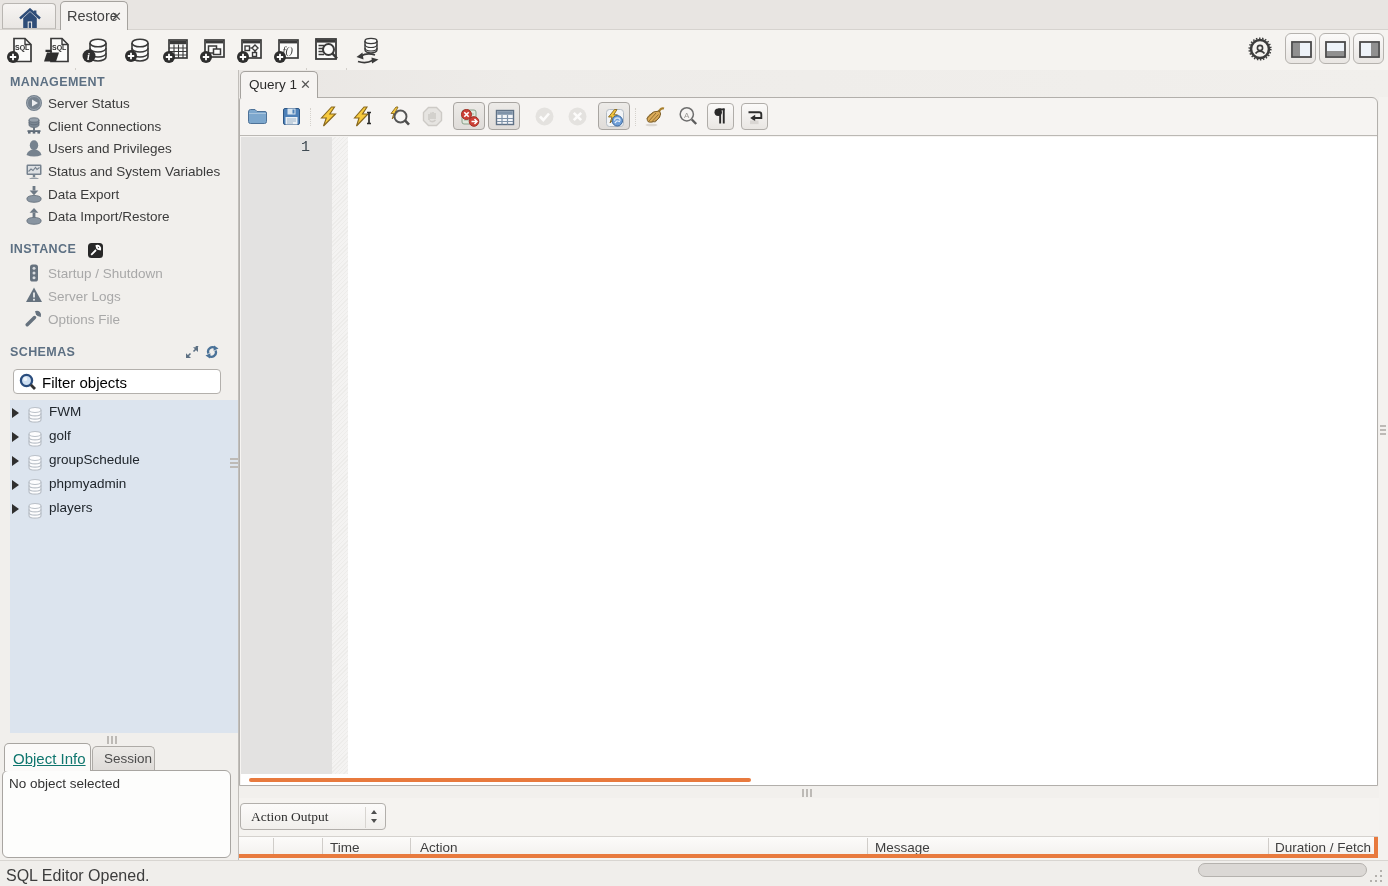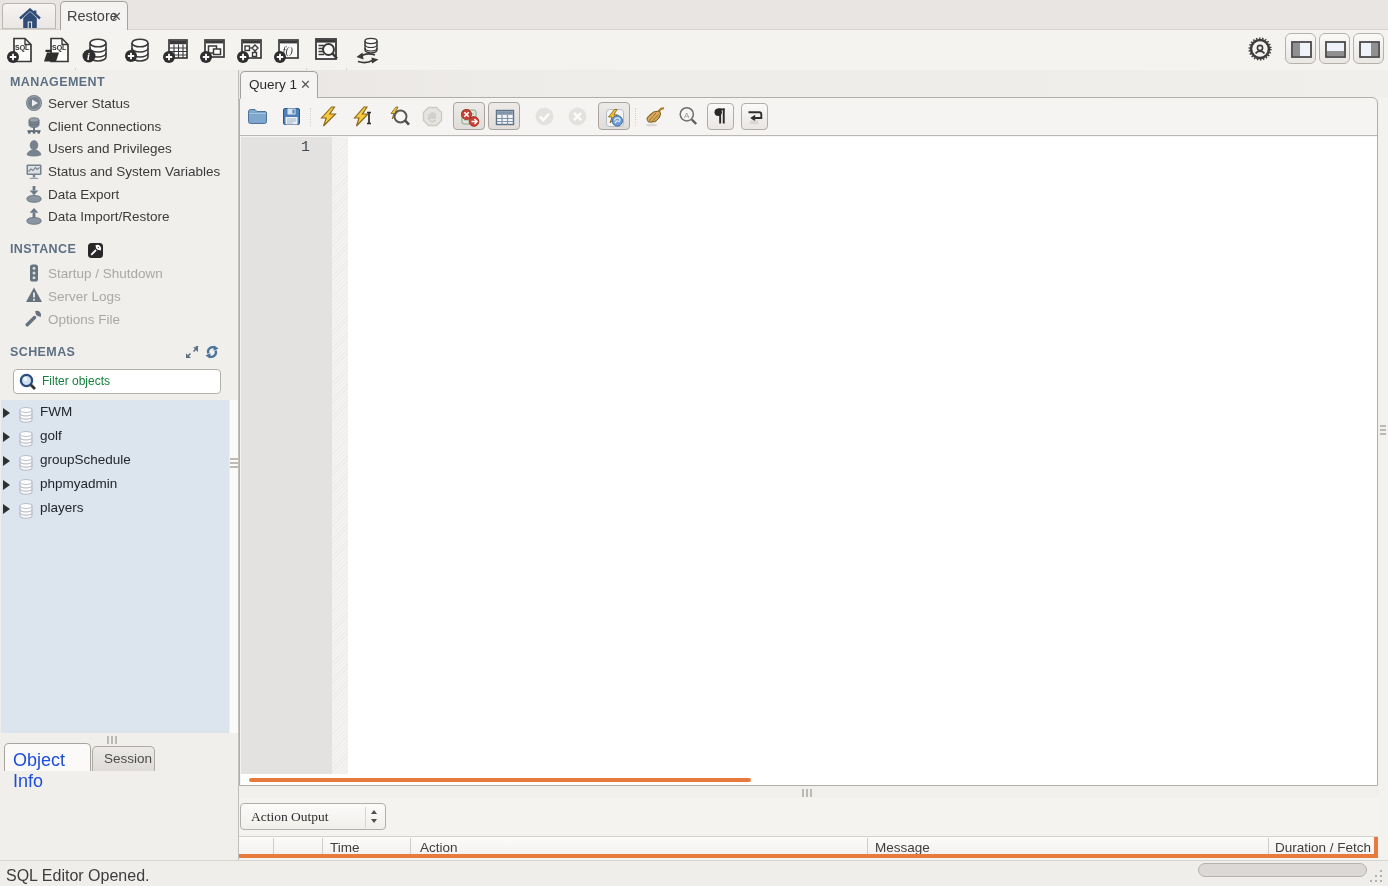--- a/index.html
+++ b/index.html
@@ -21,30 +21,30 @@
 .pbtn svg { position:absolute; left:5px; top:7px; }
 
 
 #sidebar { left:0; top:70px; width:239px; height:792px; background:#f1efec; border-right:1px solid #c1beba; }
 .shead { position:absolute; left:10px; font-size:12.5px; font-weight:bold; color:#5d7083; letter-spacing:0.4px; }
 .sitem { position:absolute; left:48px; font-size:13.5px; color:#3b3b3b; white-space:nowrap; }
 .sitem.dis { color:#a8a8a8; }
 .sic { position:absolute; left:25px; }
 
 #filterbox { left:13px; top:299px; width:208px; height:25px; background:#fff; border:1px solid #b3b0ac; border-radius:4px; }
-#filterbox .ph { position:absolute; left:28px; top:4px; font-size:12px; color:#15803d; }
-
-#schemalist { left:1px; top:330px; width:228px; height:333px; background:#dce4ee; }
+#filterbox .ph { position:absolute; left:28px; top:4px; font-size:15px; color:#000000; }
+
+#schemalist { left:10px; top:330px; width:228px; height:333px; background:#dce4ee; }
 .srow { position:absolute; left:0; width:230px; height:24px; }
 .srow .tri { position:absolute; left:2px; top:7px; width:0; height:0; border-left:7px solid #2f2f2f; border-top:5px solid transparent; border-bottom:5px solid transparent; }
 .srow .nm { position:absolute; left:39px; top:3px; font-size:13.5px; color:#20262c; }
 .srow svg { position:absolute; left:17px; top:5px; }
 
 #objtab { left:4px; top:673px; width:87px; height:28px; background:#fbfaf9; border:1px solid #a8a5a1; border-bottom:none; border-radius:5px 5px 0 0; z-index:2; }
-#objtab span { position:absolute; left:8px; top:6px; font-size:18px; color:#1d4ed8; }
+#objtab span { position:absolute; left:8px; top:6px; font-size:15px; color:#0f766e;text-decoration:underline; }
 #sesstab { left:92px; top:676px; width:63px; height:25px; background:linear-gradient(#eceae7,#deDBd8); border:1px solid #aeaba7; border-bottom:none; border-radius:5px 5px 0 0; }
 #sesstab span { position:absolute; left:11px; top:4px; font-size:13.5px; color:#4c4c4c; }
 #objpanel { left:2px; top:700px; width:229px; height:88px; background:#fdfdfc; border:1px solid #a8a5a1; border-radius:6px; z-index:1; }
 #objpanel span { position:absolute; left:6px; top:5px; font-size:13.5px; color:#333; }
 
 
 #qtabrow { left:239px; top:70px; width:1149px; height:27px; background:linear-gradient(to right,#e9e6e3 0px,#eeecE9 280px,#f1efec 100%); }
 #qtab { position:absolute; left:1px; top:1px; width:78px; height:27px; z-index:3; background:#f6f4f2; border:1px solid #a5a29e; border-bottom:none; border-radius:5px 5px 0 0; }
 #qtab .t { position:absolute; left:8px; top:5px; font-size:13.5px; color:#2b2b2b; }
 #qtab .x { position:absolute; left:59px; top:5px; font-size:13px; color:#555; }
@@ -385,20 +385,23 @@
   <div class="grip-v" style="left:107px;top:666px"></div>
   <div class="grip-v" style="left:111px;top:666px"></div>
   <div class="grip-v" style="left:115px;top:666px"></div>
 
   <div class="abs" id="objtab">
       <span>Object Info</span>
     </div>
   <div class="abs" id="sesstab">
       <span>Session</span>
     </div>
+  <div class="abs" id="objpanel">
+      <span>No object selected</span>
+    </div>
 </div>
 
 <div class="abs" id="qtabrow">
   <div id="qtab">
       <span class="t">Query 1</span>
       <span class="x">✕</span>
     </div>
 </div>
 
 <div class="abs" id="edpanel">

